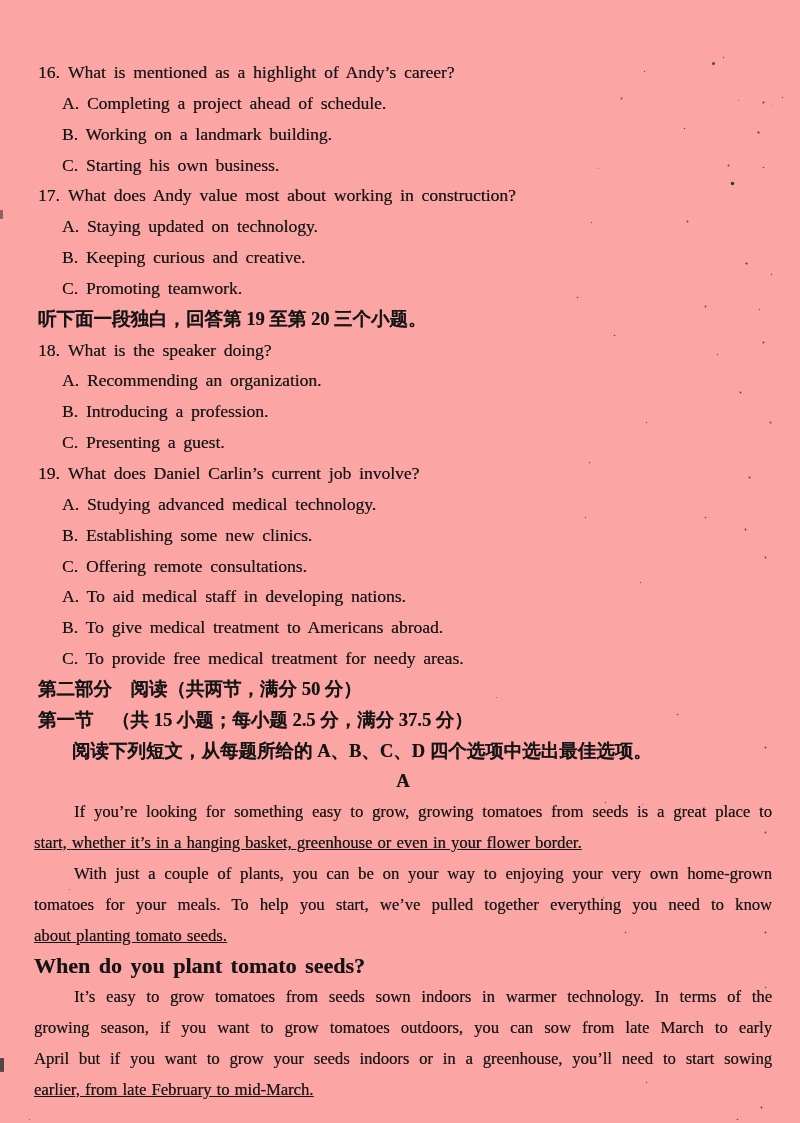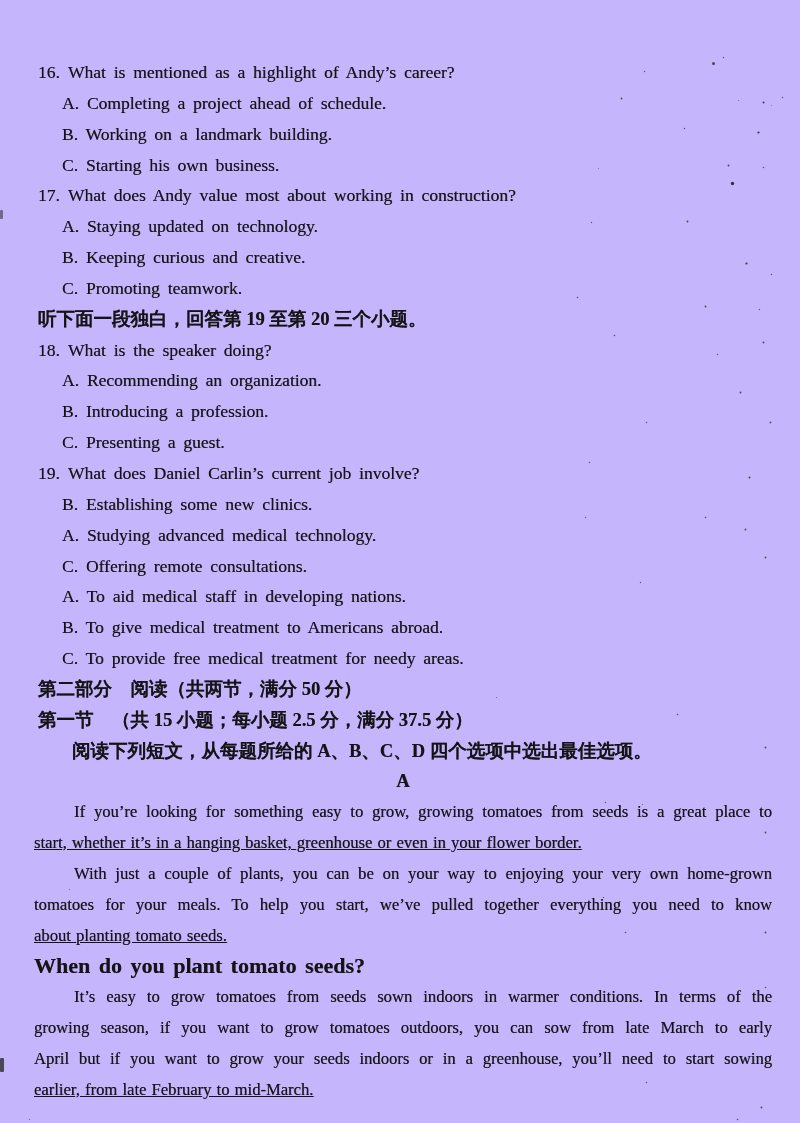--- a/index.html
+++ b/index.html
@@ -1,20 +1,20 @@
 <!DOCTYPE html>
 <html><head>
 <meta charset="utf-8">
 <style>
   html,body { margin:0; padding:0; background:#e8e8e6; }
   .page {
     position:relative;
     width:800px; height:1123px;
     margin:0 auto;
-    background:#c4b5fd;
+    background:#fca5a5;
     overflow:hidden;
     color:#141414;
     font-family:"Liberation Serif","DejaVu Serif",serif;
     text-shadow:0.35px 0 0 rgba(10,10,10,0.55);
   }
   .content {
     position:absolute; top:0; left:0; right:0;
     padding:57px 28px 0 34px;
     box-sizing:border-box;
   }
@@ -99,22 +99,22 @@
       </div>
       <div class="line option">A. Recommending an organization.</div>
       <div class="line option">B. Introducing a profession.</div>
       <div class="line option">C. Presenting a guest.</div>
     </div>
 
     <div>
       <div class="line q-row">
         <span class="q-num">19.</span><span>What does Daniel Carlin’s current job involve?</span>
       </div>
+      <div class="line option">A. Studying advanced medical technology.</div>
       <div class="line option">B. Establishing some new clinics.</div>
-      <div class="line option">A. Studying advanced medical technology.</div>
       <div class="line option">C. Offering remote consultations.</div>
     </div>
 
     <div>
       <div class="line option">A. To aid medical staff in developing nations.</div>
       <div class="line option">B. To give medical treatment to Americans abroad.</div>
       <div class="line option">C. To provide free medical treatment for needy areas.</div>
     </div>
 
     <div class="line cn">第二部分　阅读（共两节，满分 50 分）</div>
@@ -130,21 +130,21 @@
 
     <div>
       <div class="line p-line first">With just a couple of plants, you can be on your way to enjoying your very own home-grown</div>
       <div class="line p-line">tomatoes for your meals. To help you start, we’ve pulled together everything you need to know</div>
       <div class="line p-line last">about planting tomato seeds.</div>
     </div>
 
     <div class="line p-heading">When do you plant tomato seeds?</div>
 
     <div>
-      <div class="line p-line first">It’s easy to grow tomatoes from seeds sown indoors in warmer conditions. In terms of the</div>
+      <div class="line p-line first">It’s easy to grow tomatoes from seeds sown indoors in warmer technology. In terms of the</div>
       <div class="line p-line">growing season, if you want to grow tomatoes outdoors, you can sow from late March to early</div>
       <div class="line p-line">April but if you want to grow your seeds indoors or in a greenhouse, you’ll need to start sowing</div>
       <div class="line p-line last">earlier, from late February to mid-March.</div>
     </div>
 
   </div>
 
   <div class="noise"></div>
   <div class="edge-mark m1"></div>
   <div class="edge-mark m2"></div>

